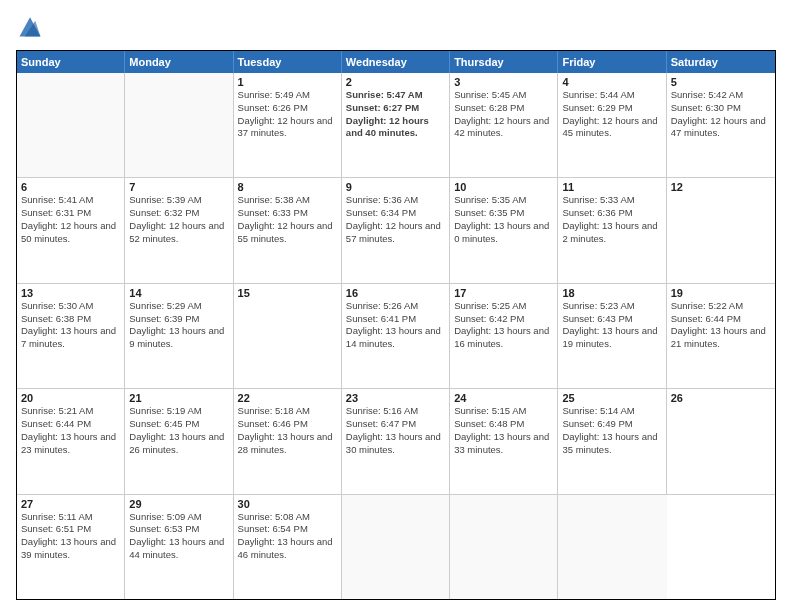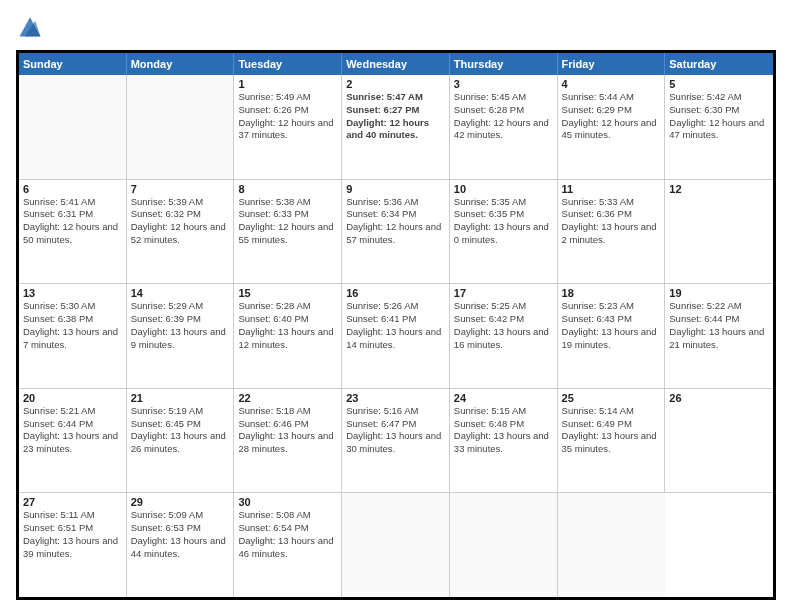--- a/index.html
+++ b/index.html
@@ -58,21 +58,21 @@
       color: #333;
     }
     .title-location {
       font-size: 14px;
       color: #555;
     }
     .calendar {
       flex: 1;
       display: flex;
       flex-direction: column;
-      border: 3px solid #000000;
+      border: 1px solid #000000;
     }
     .cal-header-row {
       display: grid;
       grid-template-columns: repeat(7, 1fr);
       background: #2a6db5;
     }
     .cal-header-cell {
       color: #fff;
       font-weight: bold;
       font-size: 11px;
@@ -229,23 +229,20 @@
 Daylight: 13 hours and 7 minutes.</div>
           </div>
           <div class="cal-cell">
             <div class="cell-date">14</div>
             <div class="cell-info" style="white-space: pre-line;">Sunrise: 5:29 AM
 Sunset: 6:39 PM
 Daylight: 13 hours and 9 minutes.</div>
           </div>
           <div class="cal-cell">
             <div class="cell-date">15</div>
-            <div class="cell-info" style="white-space: pre-line;">Sunrise: 5:28 AM
-Sunset: 6:40 PM
-Daylight: 13 hours and 12 minutes.</div>
           </div>
           <div class="cal-cell">
             <div class="cell-date">16</div>
             <div class="cell-info" style="white-space: pre-line;">Sunrise: 5:26 AM
 Sunset: 6:41 PM
 Daylight: 13 hours and 14 minutes.</div>
           </div>
           <div class="cal-cell">
             <div class="cell-date">17</div>
             <div class="cell-info" style="white-space: pre-line;">Sunrise: 5:25 AM

